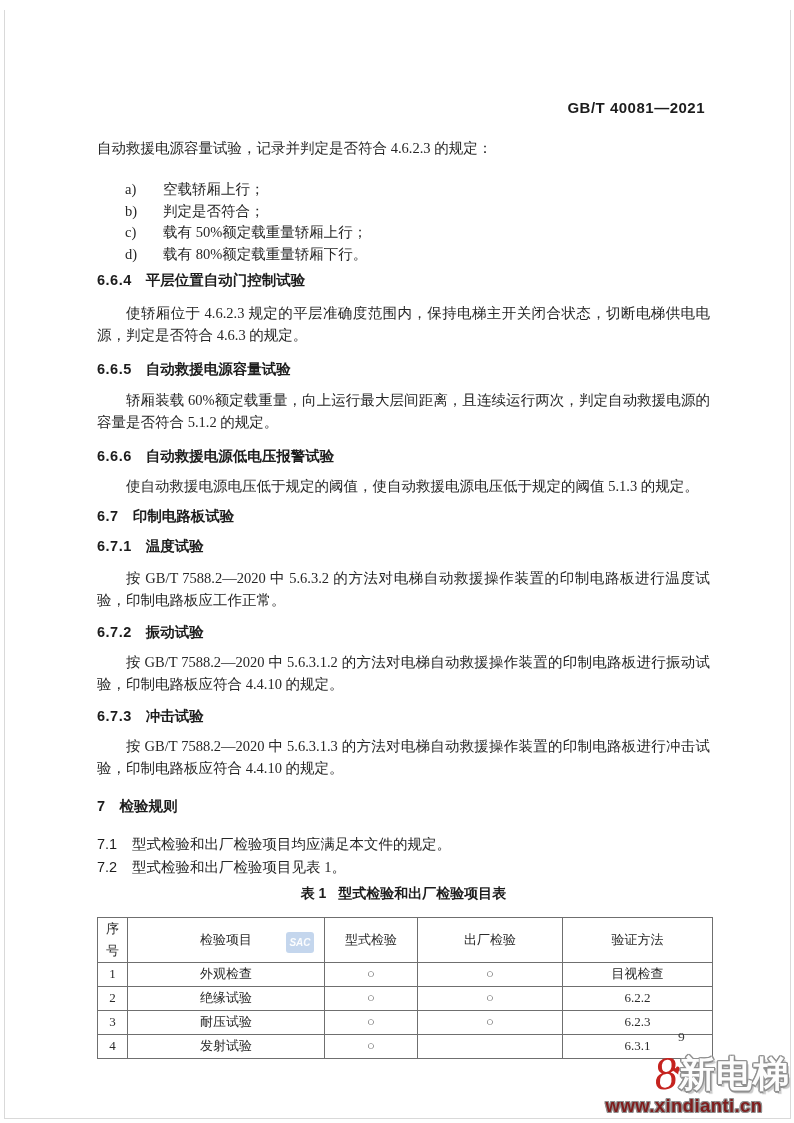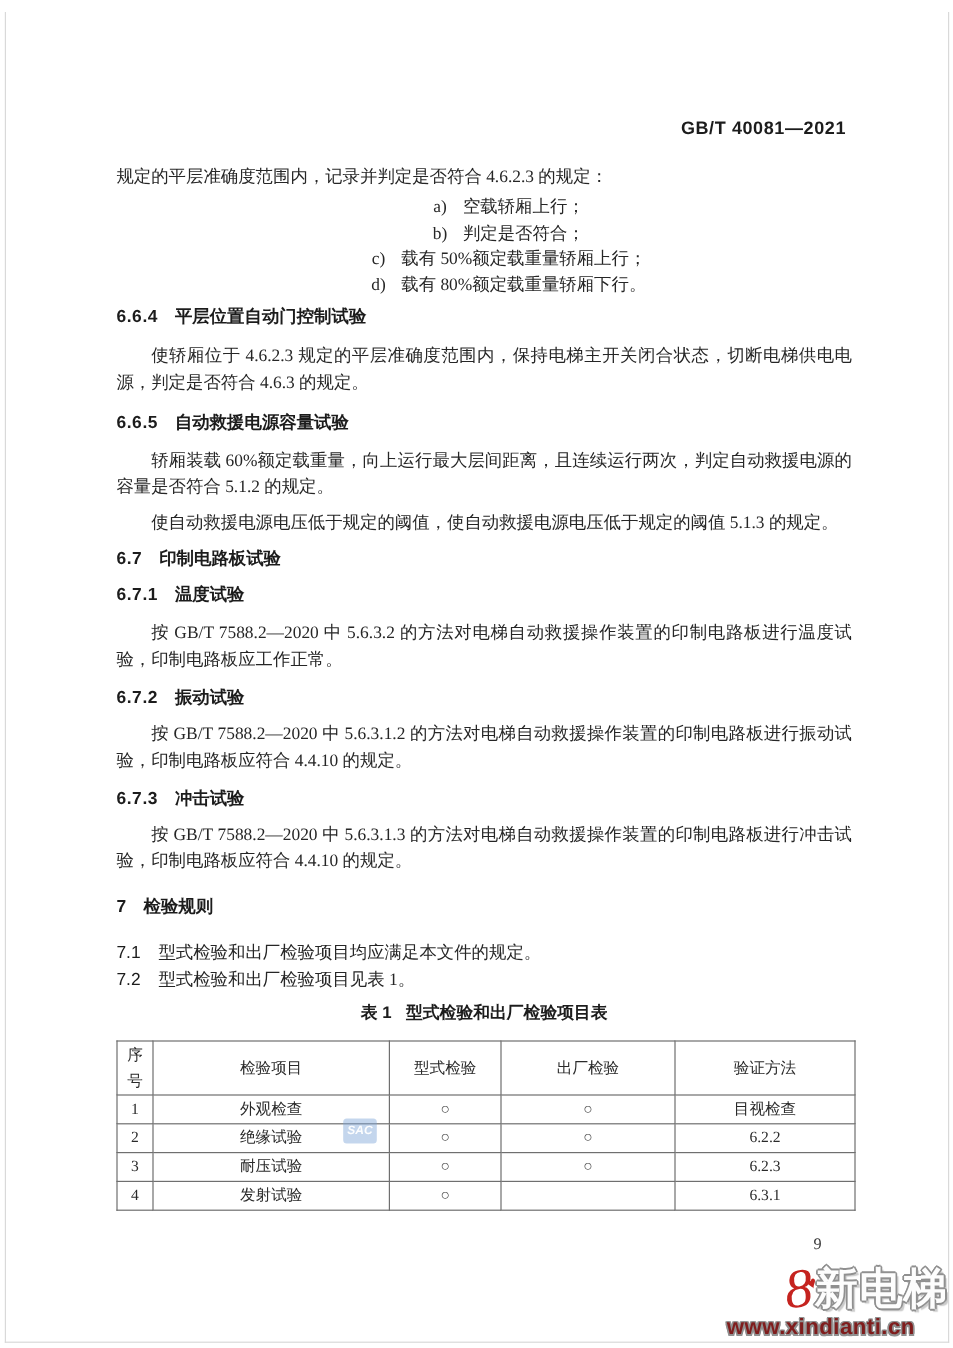--- a/index.html
+++ b/index.html
@@ -17,21 +17,21 @@
   .std-header {
     position:absolute; top:99px; right:89px;
     font-family:"Liberation Sans","DejaVu Sans",sans-serif;
     font-weight:bold; font-size:15px; letter-spacing:.5px; color:#1c1c1c;
   }
   .content {
     position:absolute; left:97px; top:137px; width:613px;
     font-size:14.5px; line-height:22px;
   }
   .lead { text-align:justify; }
-  .abc-list { list-style:none; margin-top:4px;text-align:center; }
+  .abc-list { list-style:none; margin-top:20px; }
   .abc-list li { padding-left:28px; line-height:21.7px; }
   .abc-marker { display:inline-block; width:38px; }
   .sec-heading {
     font-family:"Liberation Sans","DejaVu Sans",sans-serif;
     font-weight:bold; font-size:14.5px; color:#1c1c1c; line-height:22px;
   }
   .sec-heading .num { margin-right:14px; letter-spacing:.5px; }
   .para { text-indent:2em; text-align:justify; text-align-last:left; }
   .m1 { margin-top:3px; }  .m2 { margin-top:11px; } .m3 { margin-top:12px; }
   .m4 { margin-top:9px; }  .m5 { margin-top:8px; }  .m6 { margin-top:10px; }
@@ -94,21 +94,21 @@
 </head>
 <body>
 
 <div class="page">
   <div class="page-frame"></div>
 
   <div class="std-header">GB/T 40081—2021</div>
 
   <div class="content">
 
-    <p class="lead">规定的平层准确度范围内，记录并判定是否符合 4.6.2.3 的规定：</p>
+    <p class="lead">自动救援电源容量试验，记录并判定是否符合 4.6.2.3 的规定：</p>
 
     <ul class="abc-list">
       <li>
         <span class="abc-marker">a)</span><span>空载轿厢上行；</span>
       </li>
       <li>
         <span class="abc-marker">b)</span><span>判定是否符合；</span>
       </li>
       <li>
         <span class="abc-marker">c)</span><span>载有 50%额定载重量轿厢上行；</span>
@@ -121,20 +121,23 @@
     <h3 class="sec-heading m1">
       <span class="num">6.6.4</span><span>平层位置自动门控制试验</span>
     </h3>
     <p class="para m2">使轿厢位于 4.6.2.3 规定的平层准确度范围内，保持电梯主开关闭合状态，切断电梯供电电源，判定是否符合 4.6.3 的规定。</p>
 
     <h3 class="sec-heading m3">
       <span class="num">6.6.5</span><span>自动救援电源容量试验</span>
     </h3>
     <p class="para m4">轿厢装载 60%额定载重量，向上运行最大层间距离，且连续运行两次，判定自动救援电源的容量是否符合 5.1.2 的规定。</p>
 
+    <h3 class="sec-heading m3">
+      <span class="num">6.6.6</span><span>自动救援电源低电压报警试验</span>
+    </h3>
     <p class="para m5">使自动救援电源电压低于规定的阈值，使自动救援电源电压低于规定的阈值 5.1.3 的规定。</p>
 
     <h3 class="sec-heading m5">
       <span class="num">6.7</span><span>印制电路板试验</span>
     </h3>
 
     <h3 class="sec-heading m5">
       <span class="num">6.7.1</span><span>温度试验</span>
     </h3>
     <p class="para m6">按 GB/T 7588.2—2020 中 5.6.3.2 的方法对电梯自动救援操作装置的印制电路板进行温度试验，印制电路板应工作正常。</p>

